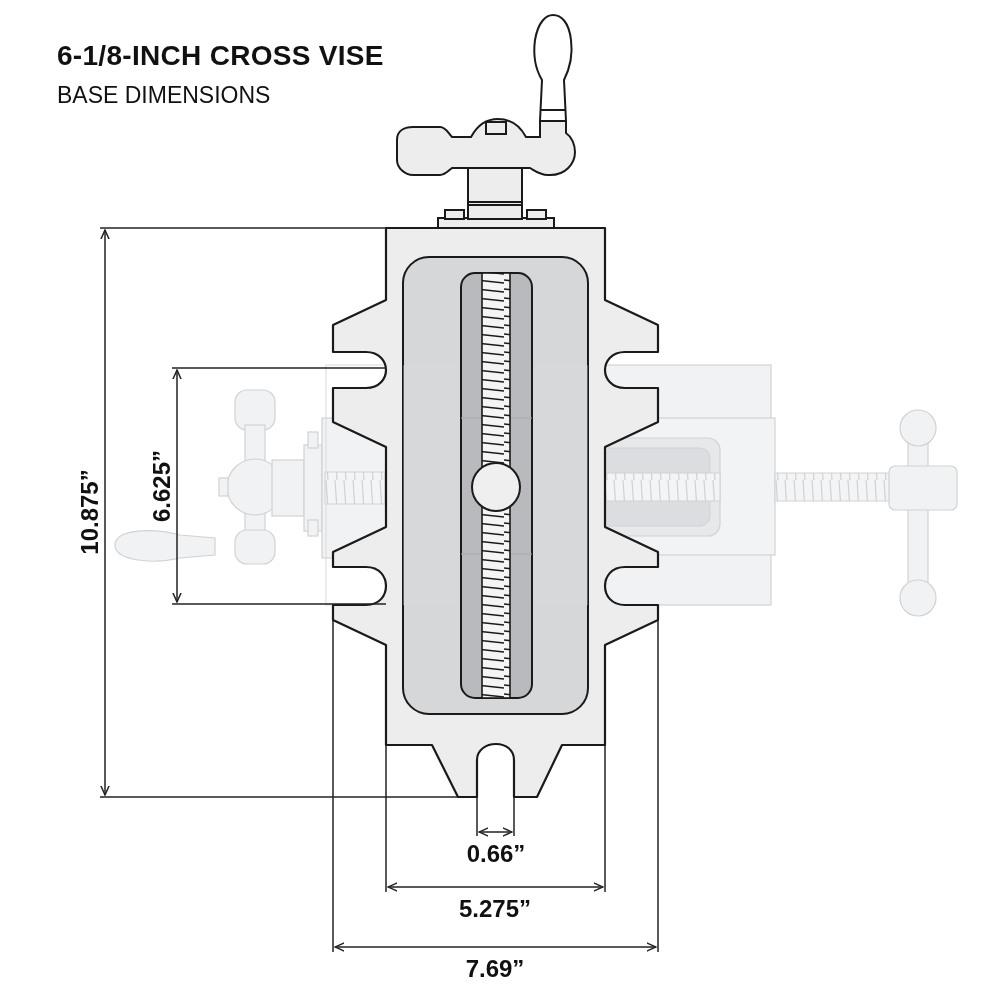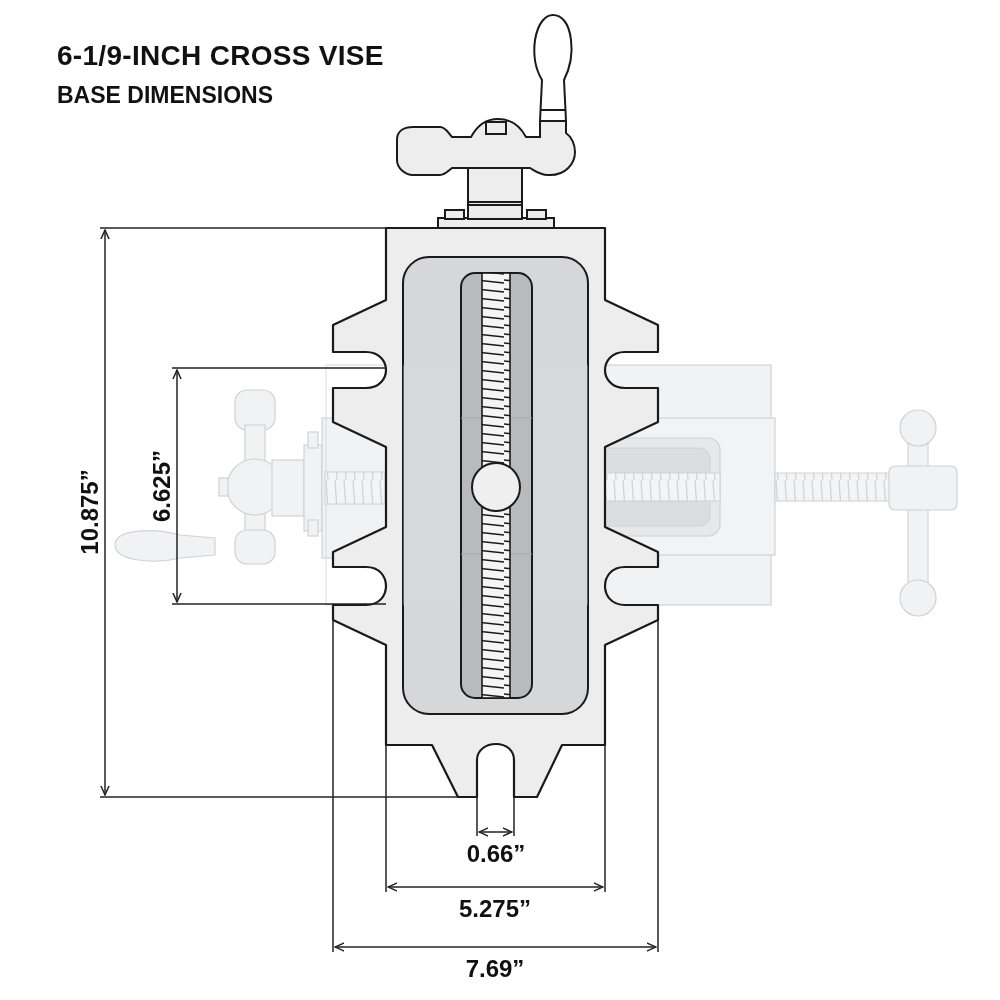--- a/index.html
+++ b/index.html
@@ -1,25 +1,25 @@
 <!DOCTYPE html>
 <html><head>
 <meta charset="utf-8">
 <style>
   html, body { margin: 0; padding: 0; background: #ffffff; }
   body { width: 1000px; height: 1000px; position: relative; overflow: hidden; font-family: "Liberation Sans", sans-serif; }
   .title { position: absolute; left: 57px; top: 40px; font-size: 28px; font-weight: 700; color: #111; letter-spacing: 0.3px; margin: 0; }
-  .subtitle { position: absolute; left: 57px; top: 82px; font-size: 23px; font-weight: 700; color: #111; margin: 0; }
+  .subtitle { position: absolute; left: 57px; top: 82px; font-size: 23px; font-weight: 400; color: #111; margin: 0; }
   svg.drawing { position: absolute; left: 0; top: 0; }
   .dim-label { font-family: "Liberation Sans", sans-serif; font-weight: 700; font-size: 24px; fill: #111; }
 </style>
 </head>
 <body>
 
-<h1 class="title">6-1/9-INCH CROSS VISE</h1>
+<h1 class="title">6-1/8-INCH CROSS VISE</h1>
 <p class="subtitle">BASE DIMENSIONS</p>
 
 <svg class="drawing" width="1000" height="1000" viewBox="0 0 1000 1000" xmlns="http://www.w3.org/2000/svg">
   <defs>
     <marker id="arr" viewBox="0 0 10 10" refX="9" refY="5" markerWidth="7" markerHeight="7" orient="auto-start-reverse">
       <path d="M0,1 L9,5 L0,9" fill="none" stroke="#222" stroke-width="1.4"></path>
     </marker>
     <pattern id="thread" x="0" y="0" width="28" height="9" patternUnits="userSpaceOnUse">
       <rect x="0" y="0" width="28" height="9" fill="#f4f4f5"></rect>
       <line x1="0" y1="1" x2="28" y2="4" stroke="#1a1a1a" stroke-width="1.6"></line>

